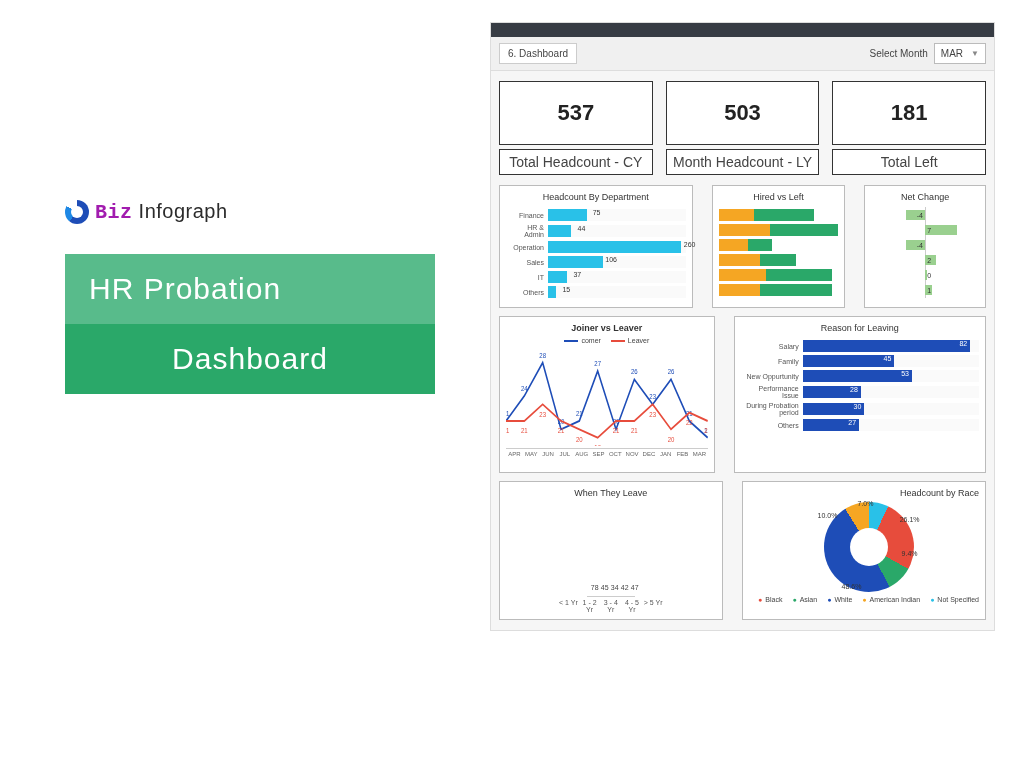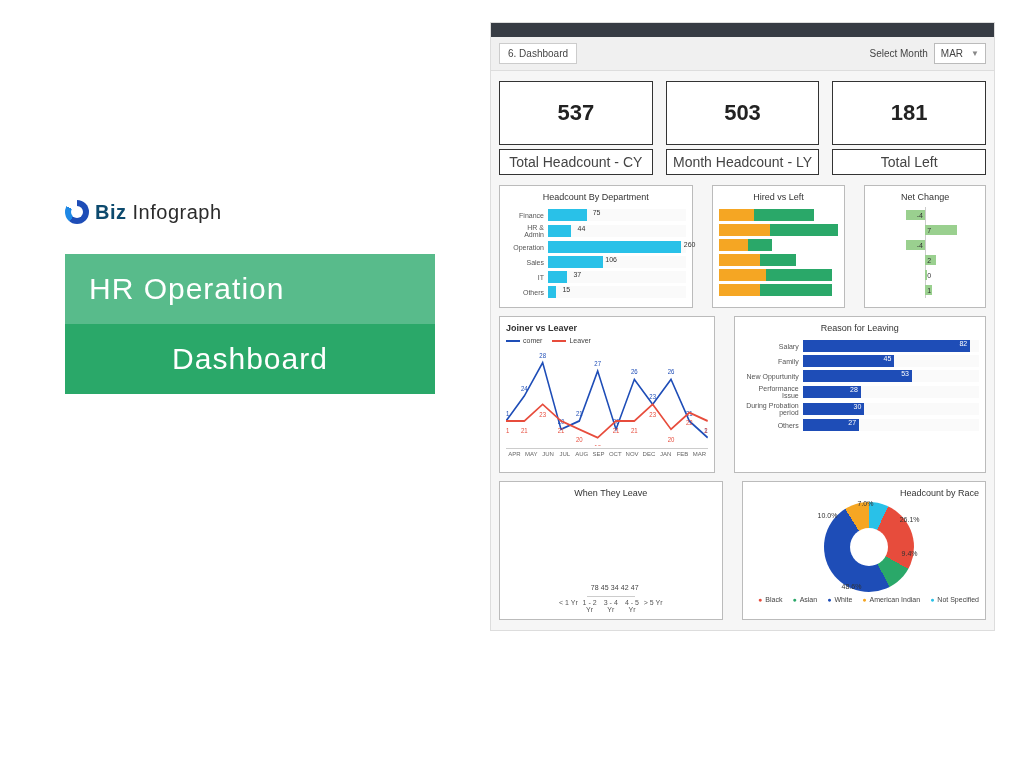--- a/index.html
+++ b/index.html
@@ -12,21 +12,21 @@
 .gs-icon { width: 38px; height: 50px; margin: 4px auto 2px; position: relative; }
 .gs-body { width: 38px; height: 50px; background: #0f9d58; border-radius: 3px 8px 3px 3px; position: relative; }
 .gs-fold { position: absolute; top: 0; right: 0; width: 14px; height: 14px; background: #1aa766; border-radius: 0 3px 0 3px; }
 .gs-grid { position: absolute; top: 22px; left: 9px; width: 20px; height: 18px; display: grid; grid-template: repeat(3,1fr)/repeat(3,1fr); gap: 2px; }
 .gs-grid span { background: #fff; }
 .gs-text { font-size: 11px; color: #555; margin-top: 6px; }
 .biz { display: flex; align-items: center; gap: 6px; }
 .biz-icon { width: 24px; height: 24px; border-radius: 50%; background: conic-gradient(#1e4db7 0 220deg, #1e88e5 220deg 300deg, transparent 300deg); position: relative; }
 .biz-icon::after { content: ''; position: absolute; inset: 6px; background: #fff; border-radius: 50%; }
 .biz-text { font-size: 20px; font-weight: 600; letter-spacing: 0.5px; }
-.biz-text .b1 { color: #0c4a6e; }
+.biz-text .b1 { color: #a21caf; font-family: Liberation Mono, monospace; }
 .biz-text .b2 { color: #2b2b2b; font-weight: 500; }
 .title-block { margin-top: 18px; }
 .title1 { background: #58bb8b; color: #fff; padding: 18px 24px; font-size: 30px; font-weight: 300; letter-spacing: 1px; }
 .title2 { background: #2aa869; color: #fff; padding: 18px 24px; font-size: 30px; font-weight: 300; text-align: center; letter-spacing: 1px; }
 
 
 .panel { position: absolute; left: 490px; top: 22px; width: 505px; border: 1px solid #ddd; background: #f6f6f6; font-size: 10px; color: #444; }
 .panel-hdr { height: 14px; background: #373c44; }
 .panel-sub { display: flex; justify-content: space-between; align-items: center; padding: 6px 8px; background: #f0f0f0; border-bottom: 1px solid #ddd; }
 .crumb { background: #fff; border: 1px solid #ccc; padding: 4px 8px; font-size: 10px; }
@@ -57,21 +57,21 @@
 .hvl-row .l { background: #2aa869; height: 100%; }
 
 .net-row { display: flex; align-items: center; margin: 3px 0; height: 12px; position: relative; }
 .net-row .axis { position: absolute; left: 50%; top: -2px; bottom: -2px; width: 1px; background: #ccc; }
 .net-row .bar { height: 10px; background: #9ad08f; position: absolute; }
 .net-row .bar.neg { right: 50%; }
 .net-row .bar.pos { left: 50%; }
 .net-row .n { position: absolute; font-size: 7px; color: #333; }
 
 
-.r2 .c1 { flex: 1.1; } .r2 .c2 { flex: 1.3; }
+.r2 .c1 { flex: 1.1; align-items: center; } .r2 .c2 { flex: 1.3; }
 .line-chart { position: relative; height: 120px; }
 .line-chart svg { width: 100%; height: 100px; }
 .legend { font-size: 7px; display: flex; gap: 10px; margin-bottom: 2px; }
 .legend .sw { display: inline-block; width: 14px; height: 2px; vertical-align: middle; margin-right: 3px; }
 .xaxis { display: flex; font-size: 6px; color: #666; border-top: 1px solid #ccc; padding-top: 2px; }
 .xaxis span { flex: 1; text-align: center; }
 
 .reason .hbar .fill { background: #1e4db7; }
 .reason .hbar .fill .n { color: #fff; right: 3px; }
 .reason .hbar .lbl { width: 62px; }
@@ -101,21 +101,21 @@
 <body>
 
 <div class="left-pane">
   <div class="badge-row">
     <div class="biz">
       <div class="biz-icon"></div>
       <div class="biz-text"><span class="b1">Biz</span> <span class="b2">Infograph</span></div>
     </div>
   </div>
   <div class="title-block">
-    <div class="title1">HR Operation</div>
+    <div class="title1">HR Probation</div>
     <div class="title2">Dashboard</div>
   </div>
 </div>
 
 <div class="panel">
   <div class="panel-hdr"></div>
   <div class="panel-sub">
     <div class="crumb">6. Dashboard</div>
     <div class="month-sel">
       <span>Select Month</span>

